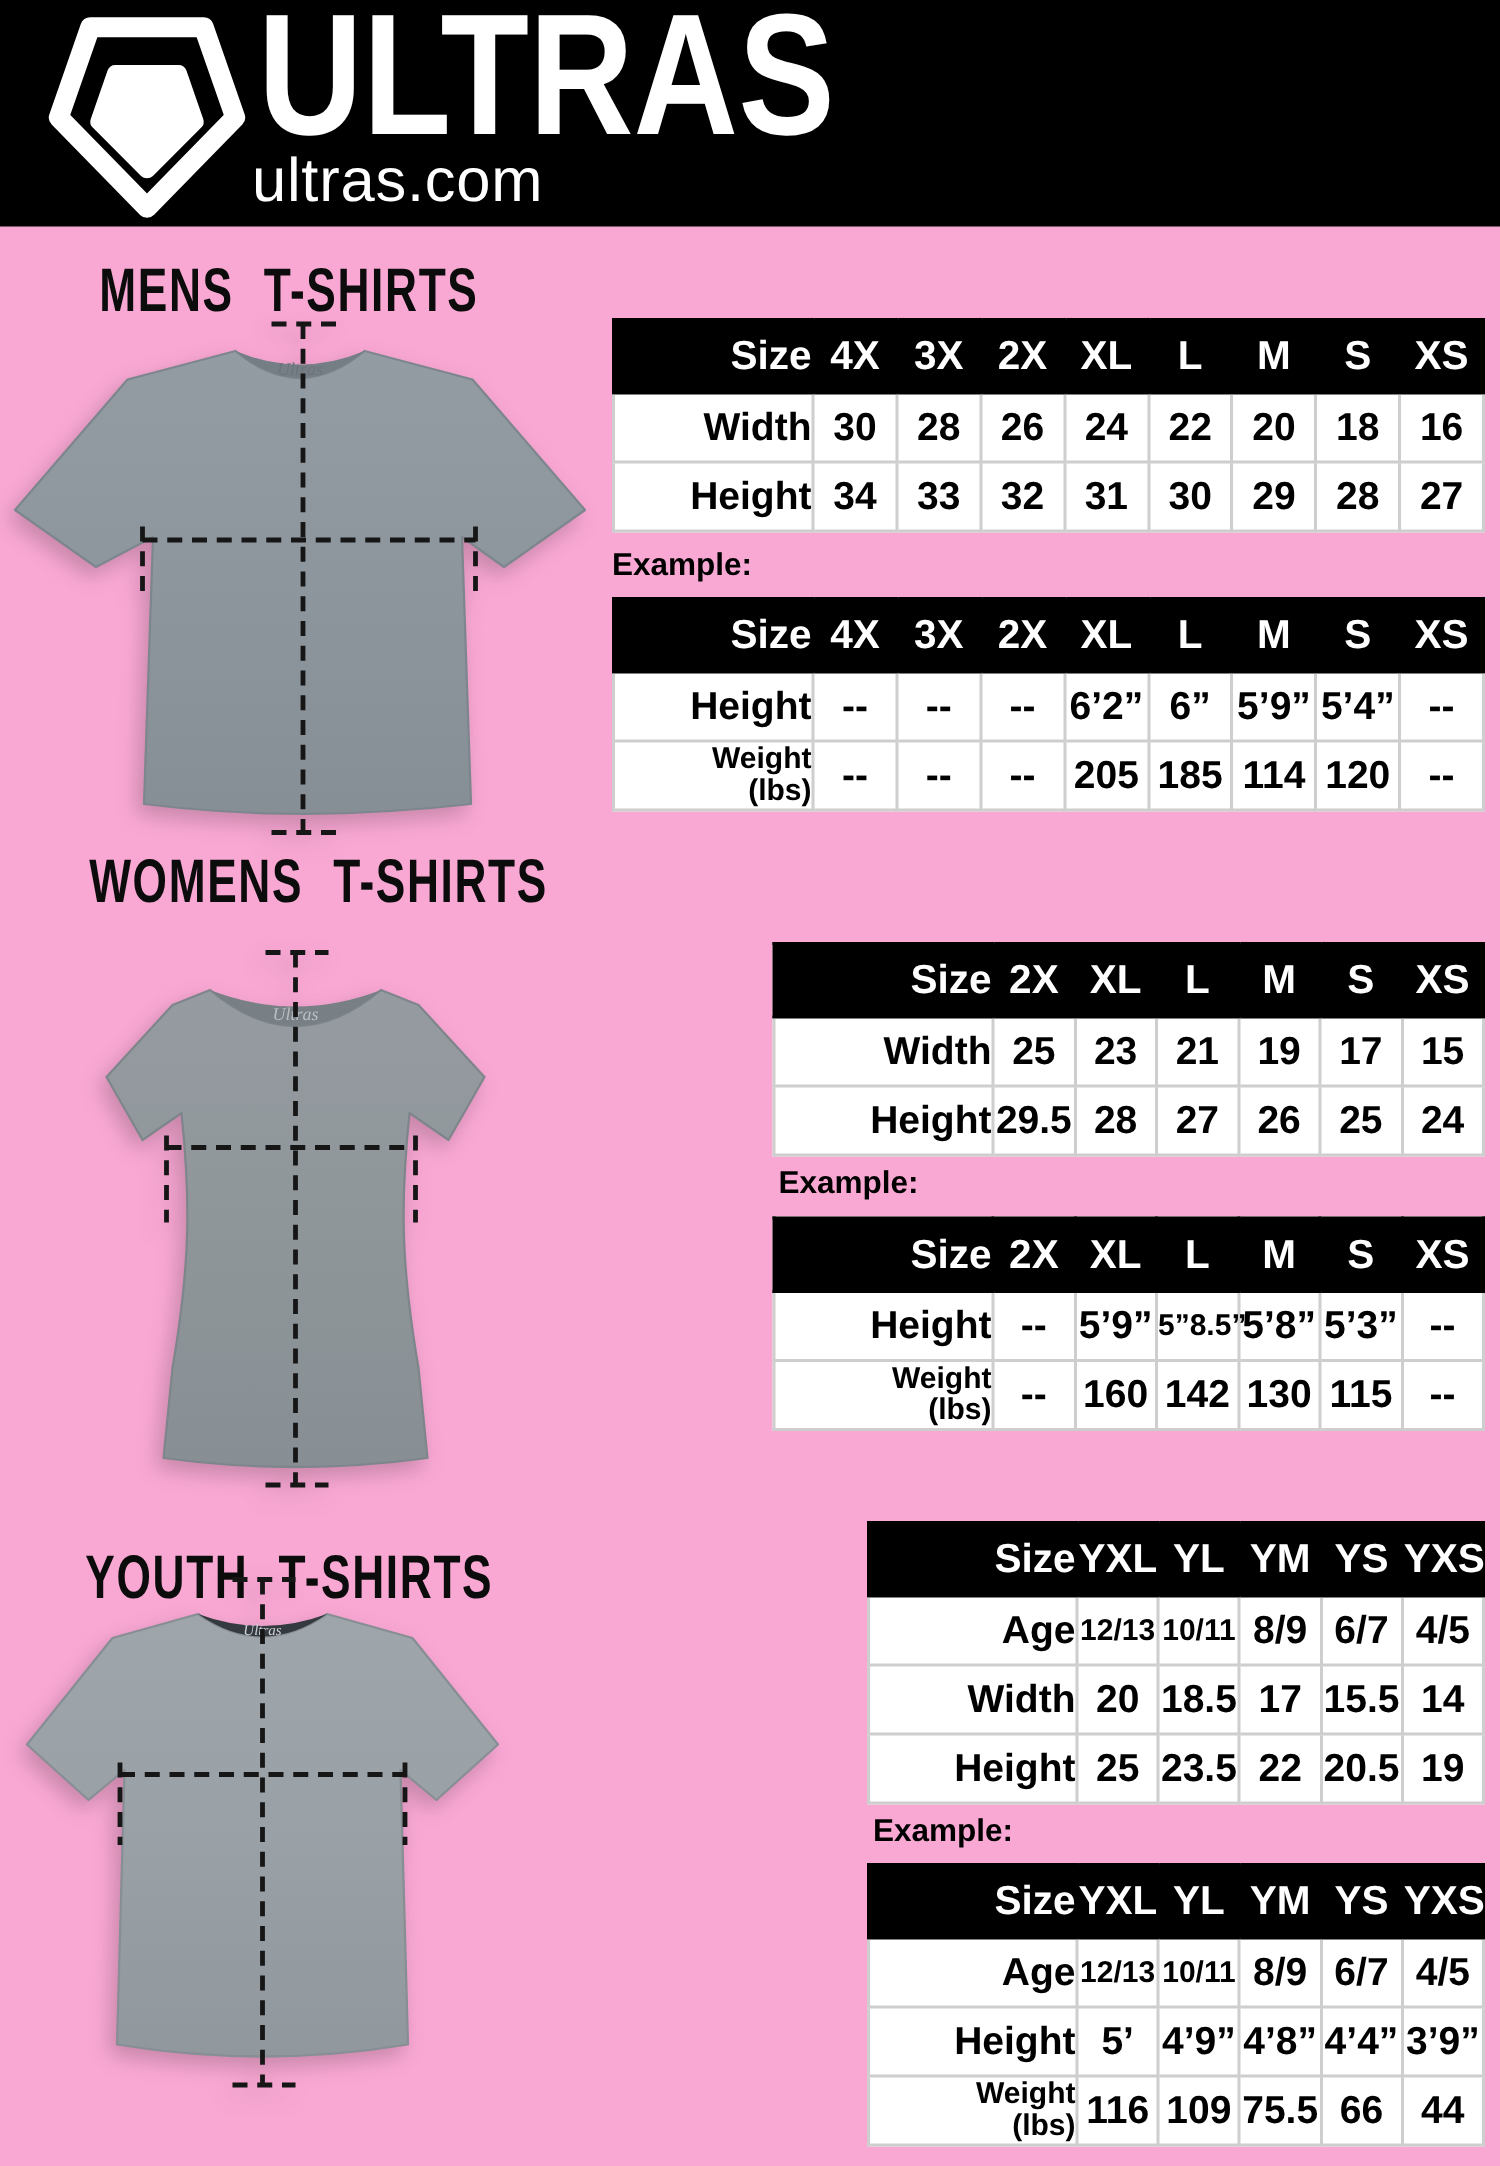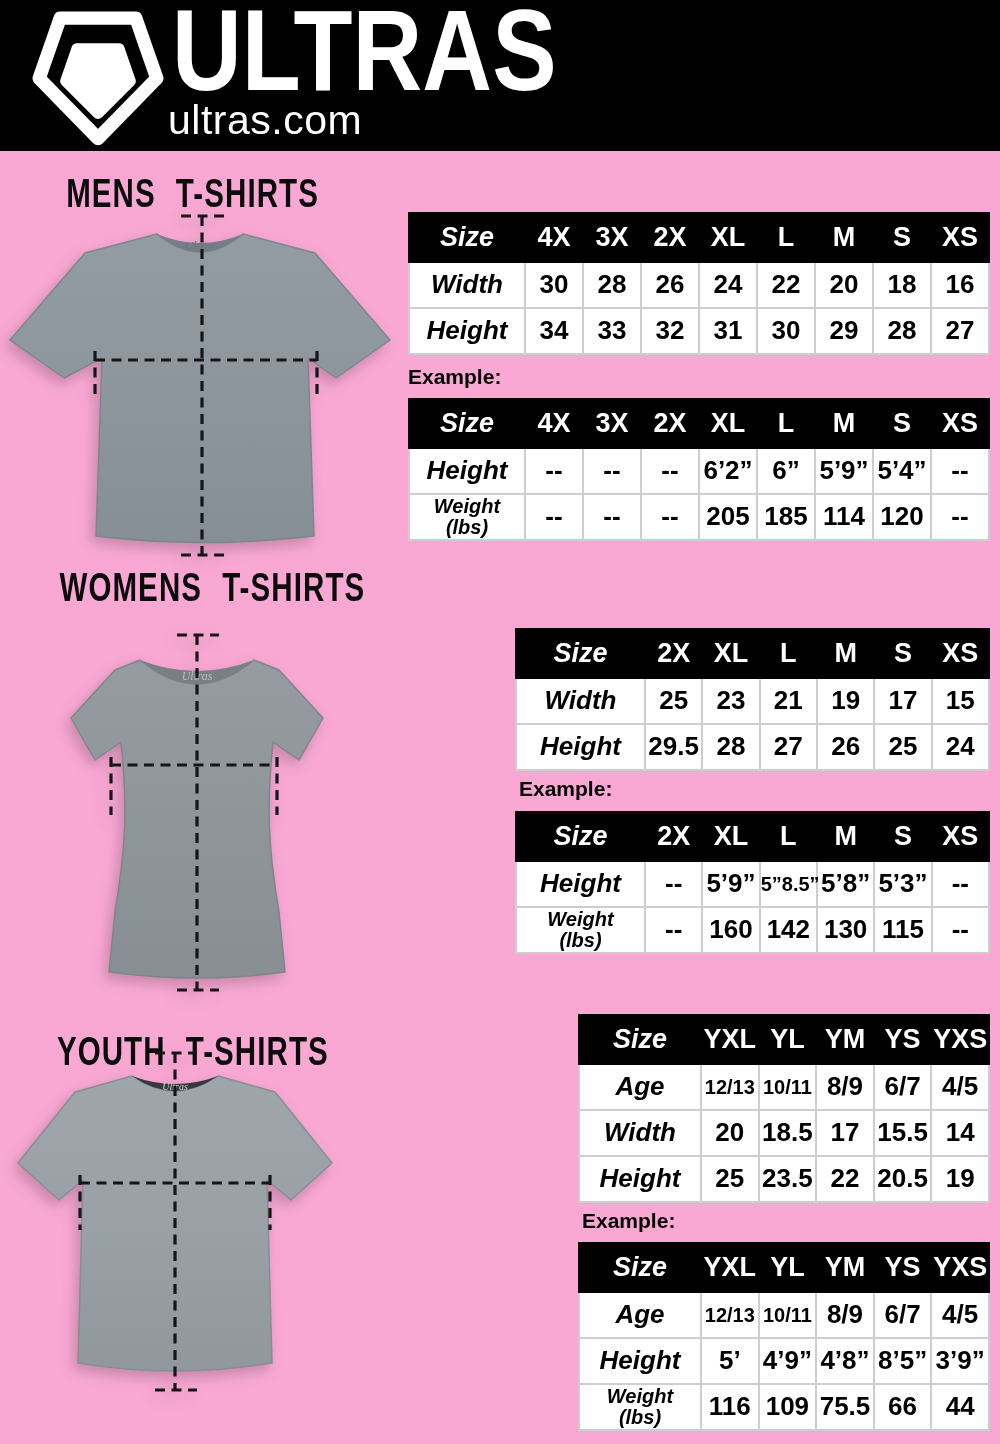--- a/index.html
+++ b/index.html
@@ -45,21 +45,21 @@
   
   table.sizes { position:absolute; border-collapse:collapse; table-layout:fixed; background:#ffffff; }
   table.sizes th, table.sizes td {
     border:2px solid #cecece; padding:0; margin:0;
     font-weight:bold; font-size:26px; color:#000000; text-align:center; line-height:1.05;
   }
   table.sizes thead th {
     background:#000000; color:#ffffff; border-color:#000000; font-size:27px; height:47px;
   }
   table.sizes tbody tr { height:46px; }
-  table.sizes .label-col { text-align:center; padding-left:0;font-style:italic; }
+  table.sizes .label-col { text-align:right; padding-left:17px; }
   table.sizes tbody th.multiline { font-size:20px; white-space:pre-line;margin-left:24px; }
   table.sizes td.small { font-size:20px; }
 
   #t1-mens   { left:408px; top:212px;  width:582px; }
   #t2-mens   { left:408px; top:398px;  width:582px; }
   #t1-womens { left:515px; top:628px;  width:475px; }
   #t2-womens { left:515px; top:811px;  width:475px; }
   #t1-youth  { left:578px; top:1014px; width:412px; }
   #t2-youth  { left:578px; top:1242px; width:412px; }
 
@@ -373,21 +373,21 @@
             <td class="small">10/11</td>
             <td>8/9</td>
             <td>6/7</td>
             <td>4/5</td>
           </tr>
           <tr>
             <th class="label-col">Height</th>
             <td>5’</td>
             <td>4’9”</td>
             <td>4’8”</td>
-            <td>8’5”</td>
+            <td>4’4”</td>
             <td>3’9”</td>
           </tr>
           <tr>
             <th class="label-col multiline">Weight
 (lbs)</th>
             <td>116</td>
             <td>109</td>
             <td>75.5</td>
             <td>66</td>
             <td>44</td>

